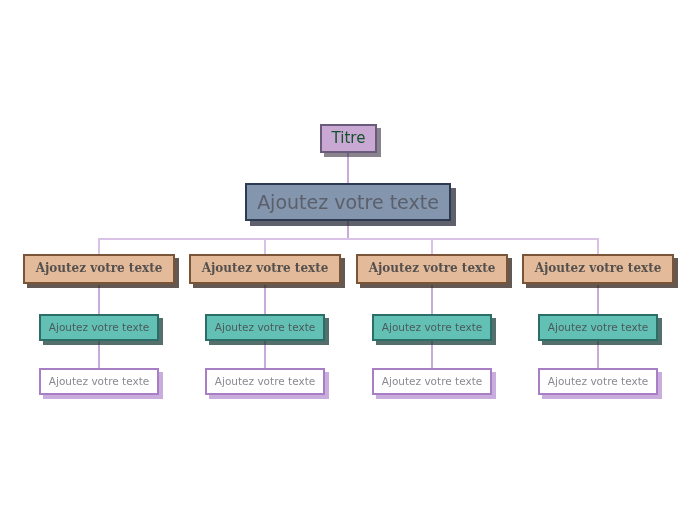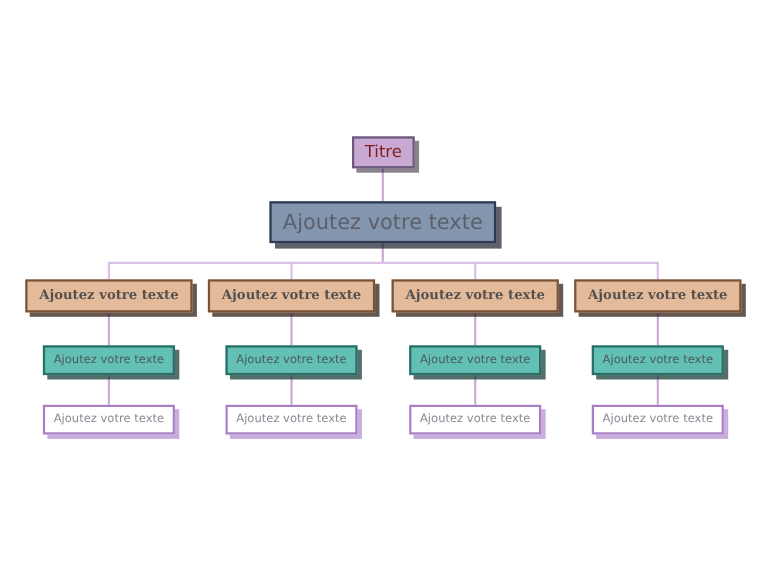--- a/index.html
+++ b/index.html
@@ -35,21 +35,21 @@
     justify-content: center;
     text-align: center;
     line-height: 1.1;
     white-space: nowrap;
   }
 
   
   .n-title {
     background: #c9a8d4;
     border: 2px solid #6b5b7a;
-    color: #7f1d1d;
+    color: #14532d;
     font-size: 15px;
     box-shadow: 4px 4px 0 0 rgba(40,30,50,0.55);
   }
 
   
   .n-main {
     background: #8496ae;
     border: 2px solid #2e3a52;
     color: #5a5f6b;
     font-size: 19px;

